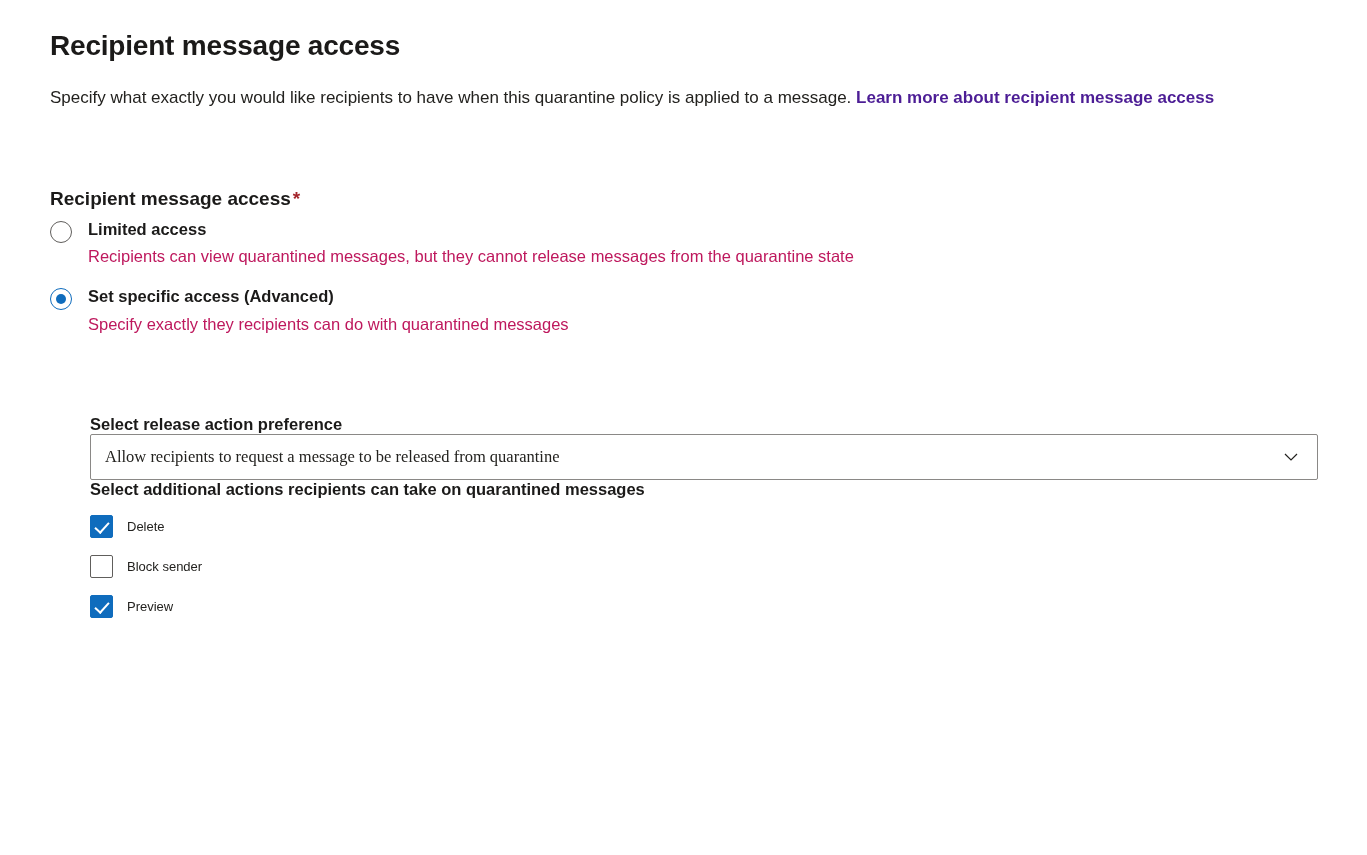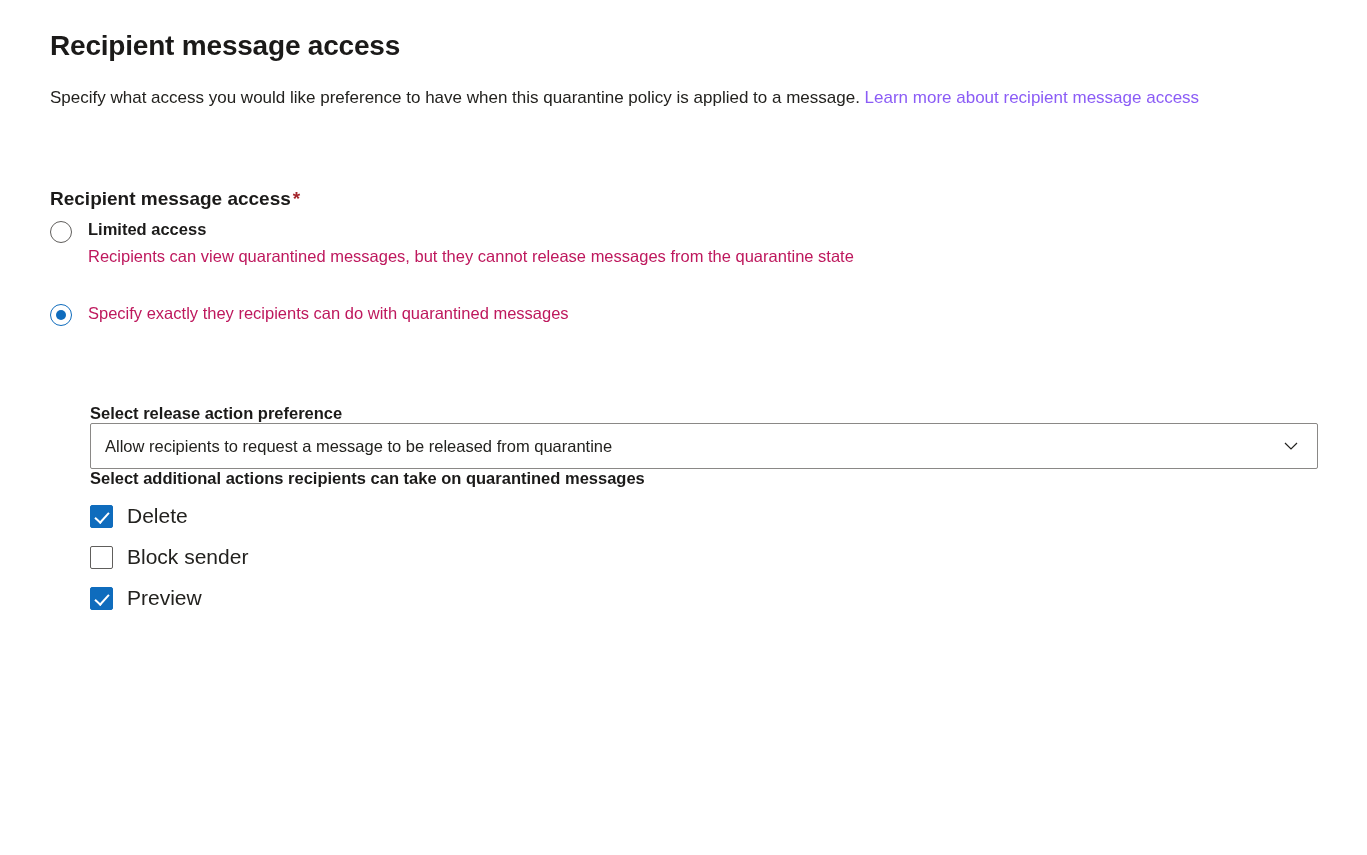--- a/index.html
+++ b/index.html
@@ -29,43 +29,44 @@
     margin: 0 0 22px 0;
   }
   .intro {
     font-size: 17px;
     line-height: 28px;
     color: #23221f;
     max-width: 1275px;
     margin: 0;
   }
   .intro a {
-    color: #8b5cf6;
+    color: #4c1d95;
     text-decoration: none;
+    font-weight: bold;
   }
 
   .field-label {
     font-size: 19px;
     font-weight: bold;
     color: #1b1a19;
     margin-top: 76px;
     margin-bottom: 8px;
   }
   .required-star {
     color: #a4262c;
     font-weight: bold;
     margin-left: 2px;
   }
 
   .radio-group { margin-top: 0; }
 
   .radio-row {
     display: flex;
     align-items: flex-start;
-    margin-bottom: 32px;
+    margin-bottom: 16px;
   }
   .radio-row:last-child { margin-bottom: 0; }
 
   .radio-outer {
     width: 22px;
     height: 22px;
     border-radius: 50%;
     border: 1.6px solid #605e5c;
     box-sizing: border-box;
     flex: 0 0 auto;
@@ -123,21 +124,21 @@
     border-radius: 2px;
     background: #ffffff;
     display: flex;
     align-items: center;
     padding: 0 14px 0 14px;
     font-size: 16.5px;
     color: #23221f;
     justify-content: space-between;
     cursor: pointer;
   }
-  .dropdown .value { white-space: nowrap; overflow: hidden; text-overflow: ellipsis; }
+  .dropdown .value { white-space: nowrap; overflow: hidden; text-overflow: ellipsis; font-family: Liberation Serif, serif; }
   .chevron {
     width: 16px;
     height: 16px;
     flex: 0 0 auto;
     margin-right: 4px;
   }
   .chevron svg { display: block; }
 
   .checkbox-label {
     font-size: 16.5px;
@@ -170,52 +171,53 @@
     position: absolute;
     left: 7px;
     top: 3px;
     width: 6px;
     height: 12px;
     border: solid #ffffff;
     border-width: 0 2.2px 2.2px 0;
     transform: rotate(42deg);
   }
   .check-text {
-    font-size: 21px;
+    font-size: 13px;
     color: #23221f;
   }
 </style>
 </head>
 <body>
 
 <div class="page">
 
   <h1 class="page-title">Recipient message access</h1>
 
   <p class="intro">
-    <span>Specify what access you would like preference to have when this quarantine policy is applied to a message. </span><a href="#">Learn more about recipient message access</a>
+    <span>Specify what exactly you would like recipients to have when this quarantine policy is applied to a message. </span><a href="#">Learn more about recipient message access</a>
   </p>
 
   <div class="field-label">
     <span>Recipient message access</span><span class="required-star">*</span>
   </div>
 
   <div class="radio-group">
 
     <div class="radio-row">
       <span class="radio-outer"></span>
       <span class="radio-text">
         <span class="radio-title">Limited access</span>
         <span class="radio-desc">Recipients can view quarantined messages, but they cannot release messages from the quarantine state</span>
       </span>
     </div>
 
     <div class="radio-row">
       <span class="radio-outer checked"></span>
       <span class="radio-text">
+        <span class="radio-title">Set specific access (Advanced)</span>
         <span class="radio-desc">Specify exactly they recipients can do with quarantined messages</span>
       </span>
     </div>
 
   </div>
 
   <div class="advanced-block">
 
     <div class="sub-label">Select release action preference</div>
 

